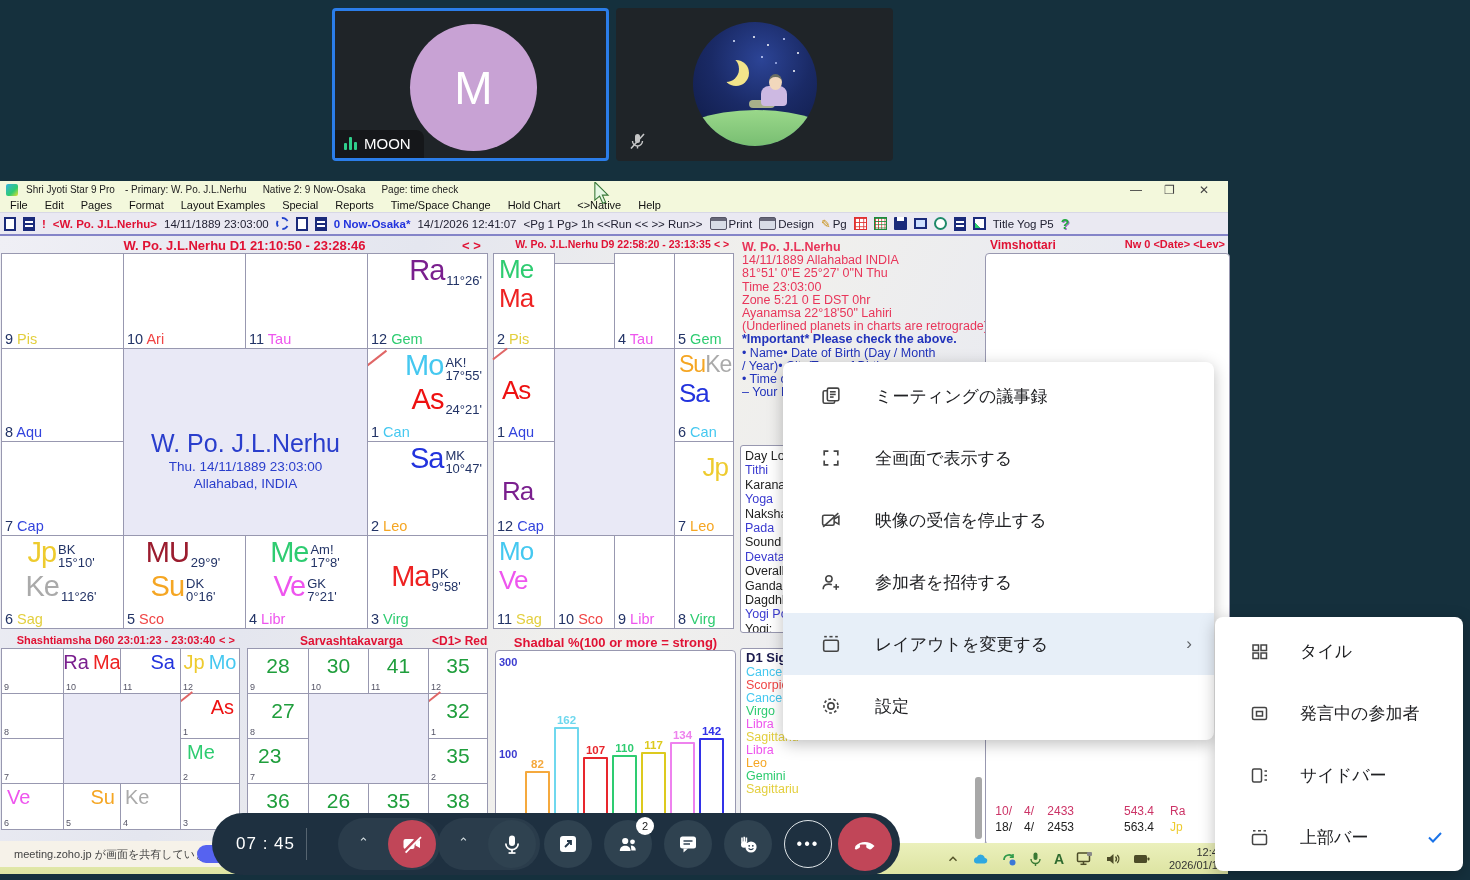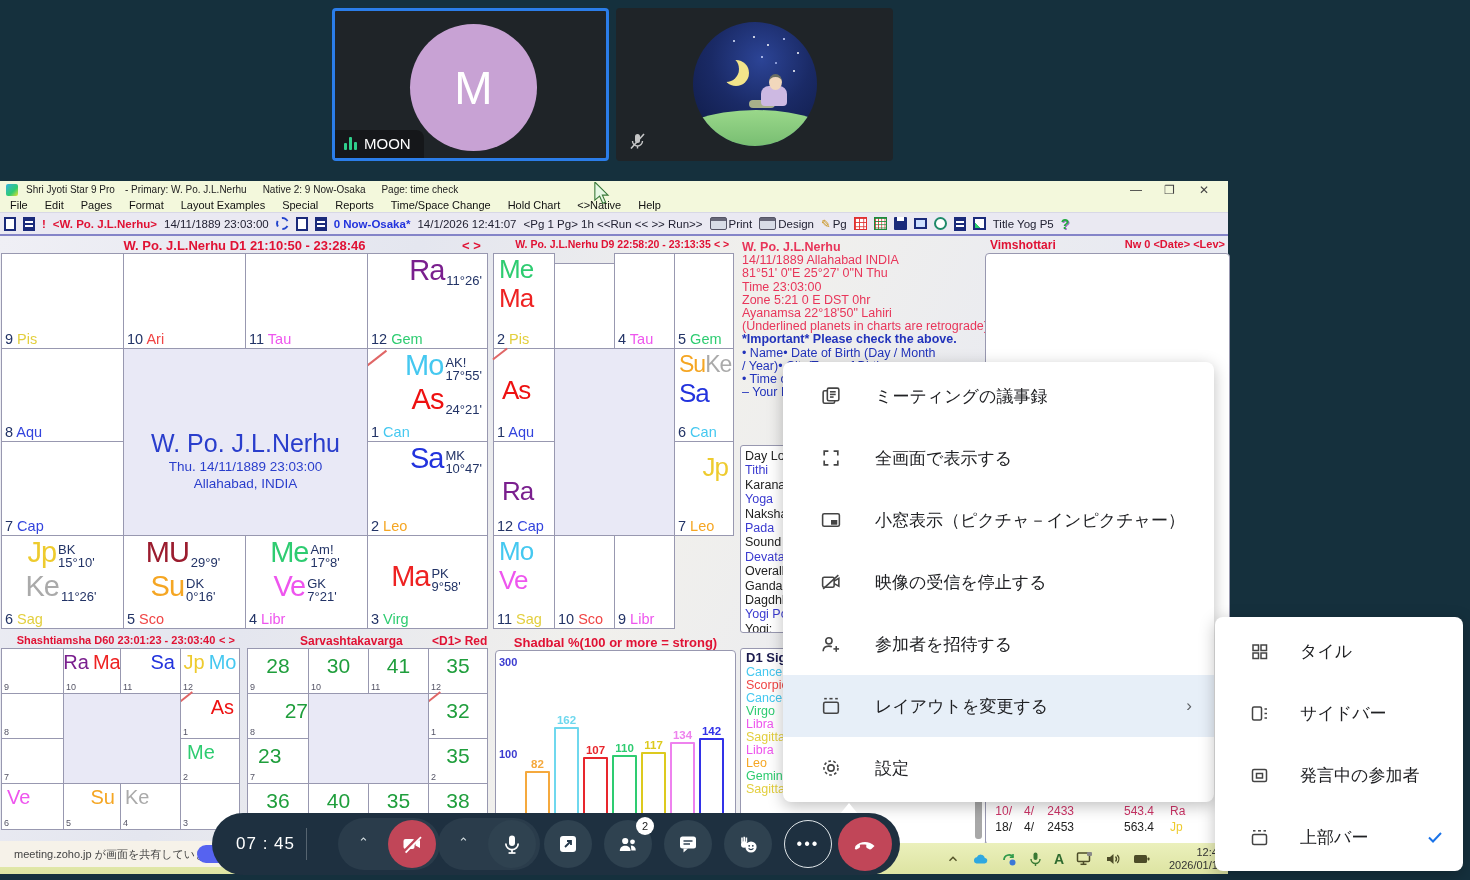--- a/index.html
+++ b/index.html
@@ -372,20 +372,23 @@
         <b class="pbig" style="color: rgb(238, 85, 238);">Ve</b>
       </div>
     <span class="clabel"><b>11</b> <i style="color: rgb(227, 207, 62);">Sag</i></span>
     </div>
   <div class="cell" style="left:554px;top:535px;width:61px;height:94px">
       <span class="clabel"><b>10</b> <i style="color: rgb(240, 69, 69);">Sco</i></span>
     </div>
   <div class="cell" style="left:614px;top:535px;width:61px;height:94px">
       <span class="clabel"><b>9</b> <i style="color: rgb(238, 85, 238);">Libr</i></span>
     </div>
+  <div class="cell" style="left:674px;top:535px;width:60px;height:94px">
+      <span class="clabel"><b>8</b> <i style="color: rgb(46, 204, 113);">Virg</i></span>
+    </div>
   <div class="cell lav" style="left:554px;top:348px;width:121px;height:188px"></div>
 
   <div class="info">
     <div style="font-weight:700">W. Po. J.L.Nerhu</div>
     <div>14/11/1889  Allahabad  INDIA</div>
     <div>81°51' 0"E  25°27' 0"N  Thu</div>
     <div>Time 23:03:00</div>
     <div>Zone  5:21  0 E  DST 0hr</div>
     <div>Ayanamsa 22°18'50" Lahiri</div>
     <div>(Underlined planets in charts are retrograde)</div>
@@ -508,42 +511,42 @@
     </div>
   <div class="cell" style="left:368px;top:648px;width:61px;height:46px">
       <div class="savv">41</div>
       <span class="cnum">11</span>
     </div>
   <div class="cell" style="left:428px;top:648px;width:60px;height:46px">
       <div class="savv">35</div>
       <span class="cnum">12</span>
     </div>
   <div class="cell" style="left:247px;top:693px;width:62px;height:46px">
-      <div class="savv" style="text-align:right;padding-left:10px">27</div>
+      <div class="savv" style="text-align:center;padding-left:10px">27</div>
       <span class="cnum">8</span>
     </div>
   <div class="cell" style="left:428px;top:693px;width:60px;height:46px">
       <span class="tick" style="top:2px;width:16px"></span>
       <div class="savv">32</div>
       <span class="cnum">1</span>
     </div>
   <div class="cell" style="left:247px;top:738px;width:62px;height:46px">
       <div class="savv" style="text-align:left;padding-left:10px">23</div>
       <span class="cnum">7</span>
     </div>
   <div class="cell" style="left:428px;top:738px;width:60px;height:46px">
       <div class="savv">35</div>
       <span class="cnum">2</span>
     </div>
   <div class="cell" style="left:247px;top:783px;width:62px;height:47px">
       <div class="savv">36</div>
       <span class="cnum">6</span>
     </div>
   <div class="cell" style="left:308px;top:783px;width:61px;height:47px">
-      <div class="savv">40</div>
+      <div class="savv">26</div>
       <span class="cnum">5</span>
     </div>
   <div class="cell" style="left:368px;top:783px;width:61px;height:47px">
       <div class="savv">35</div>
       <span class="cnum">4</span>
     </div>
   <div class="cell" style="left:428px;top:783px;width:60px;height:47px">
       <div class="savv">38</div>
       <span class="cnum">3</span>
     </div>
@@ -715,27 +718,20 @@
       <span>ミーティングの議事録</span>
     </div>
     <div class="mi">
       <svg width="22" height="22" viewBox="0 0 21 21" stroke="#444" stroke-width="1.6" fill="none">
           <path d="M4,8 V4 h4 M13,4 h4 v4 M17,13 v4 h-4 M8,17 H4 v-4"></path>
         </svg>
       <span>全画面で表示する</span>
     </div>
     <div class="mi">
       <svg width="22" height="22" viewBox="0 0 21 21" stroke="#444" stroke-width="1.5" fill="none">
-          <rect x="2.5" y="4.5" width="16" height="12" rx="1.5"></rect>
-          <rect x="10.5" y="10.5" width="6" height="4.5" fill="#444" stroke="none"></rect>
-        </svg>
-      <span>小窓表示（ピクチャ－インピクチャー）</span>
-    </div>
-    <div class="mi">
-      <svg width="22" height="22" viewBox="0 0 21 21" stroke="#444" stroke-width="1.5" fill="none">
           <rect x="2.5" y="6" width="11" height="9.5" rx="1.5"></rect>
           <path d="M13.5,9.5 L18,7 v7.5 L13.5,12"></path>
           <line x1="3" y1="17" x2="17.5" y2="4"></line>
         </svg>
       <span>映像の受信を停止する</span>
     </div>
     <div class="mi">
       <svg width="22" height="22" viewBox="0 0 21 21" stroke="#444" stroke-width="1.5" fill="none">
           <circle cx="8.5" cy="7.5" r="3"></circle>
           <path d="M3,17.5 c0,-3.3 2.5,-5 5.5,-5 c1,0 2,0.2 2.8,0.6"></path>
@@ -768,33 +764,33 @@
       <svg width="21" height="21" viewBox="0 0 21 21" stroke="#444" stroke-width="1.5" fill="none">
           <rect x="4" y="4" width="5.5" height="5.5"></rect>
           <rect x="12" y="4" width="5.5" height="5.5"></rect>
           <rect x="4" y="12" width="5.5" height="5.5"></rect>
           <rect x="12" y="12" width="5.5" height="5.5"></rect>
         </svg>
       <span>タイル</span>
     </div>
     <div class="mi" style="padding:0 18px 0 34px;gap:30px">
       <svg width="21" height="21" viewBox="0 0 21 21" stroke="#444" stroke-width="1.5" fill="none">
+          <rect x="3.5" y="4.5" width="14" height="12" rx="1.5"></rect>
+          <rect x="7.5" y="8.5" width="6" height="4.5"></rect>
+        </svg>
+      <span>発言中の参加者</span>
+    </div>
+    <div class="mi" style="padding:0 18px 0 34px;gap:30px">
+      <svg width="21" height="21" viewBox="0 0 21 21" stroke="#444" stroke-width="1.5" fill="none">
           <rect x="3.5" y="4" width="9" height="13" rx="1.5"></rect>
           <line x1="15.5" y1="6" x2="18" y2="6"></line>
           <line x1="15.5" y1="10.5" x2="18" y2="10.5"></line>
           <line x1="15.5" y1="15" x2="18" y2="15"></line>
         </svg>
       <span>サイドバー</span>
-    </div>
-    <div class="mi" style="padding:0 18px 0 34px;gap:30px">
-      <svg width="21" height="21" viewBox="0 0 21 21" stroke="#444" stroke-width="1.5" fill="none">
-          <rect x="3.5" y="4.5" width="14" height="12" rx="1.5"></rect>
-          <rect x="7.5" y="8.5" width="6" height="4.5"></rect>
-        </svg>
-      <span>発言中の参加者</span>
     </div>
     <div class="mi" style="padding:0 18px 0 34px;gap:30px">
       <svg width="21" height="21" viewBox="0 0 21 21" stroke="#444" stroke-width="1.5" fill="none">
           <rect x="3.5" y="7.5" width="14" height="10" rx="1.5"></rect>
           <line x1="4" y1="3.8" x2="6.5" y2="3.8"></line>
           <line x1="9" y1="3.8" x2="12" y2="3.8"></line>
           <line x1="14.5" y1="3.8" x2="17" y2="3.8"></line>
         </svg>
       <span>上部バー</span>
       <svg class="mcheck" width="20" height="20" viewBox="0 0 20 20">

